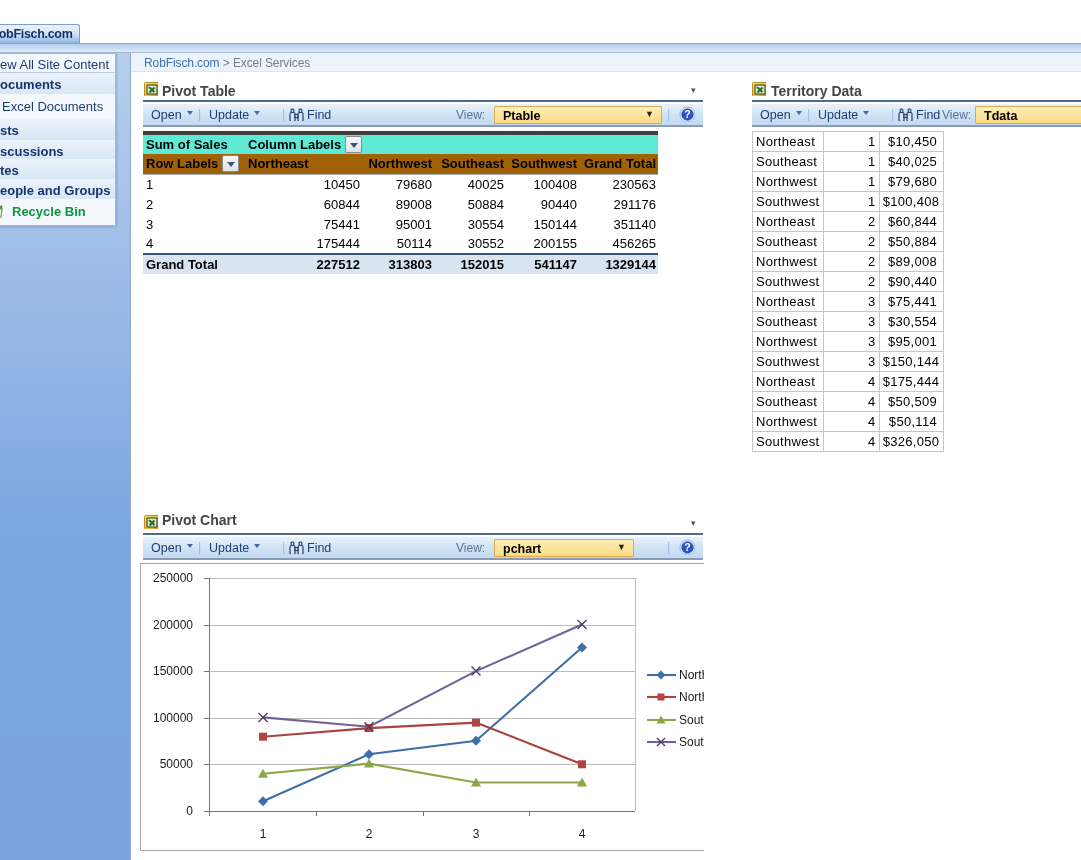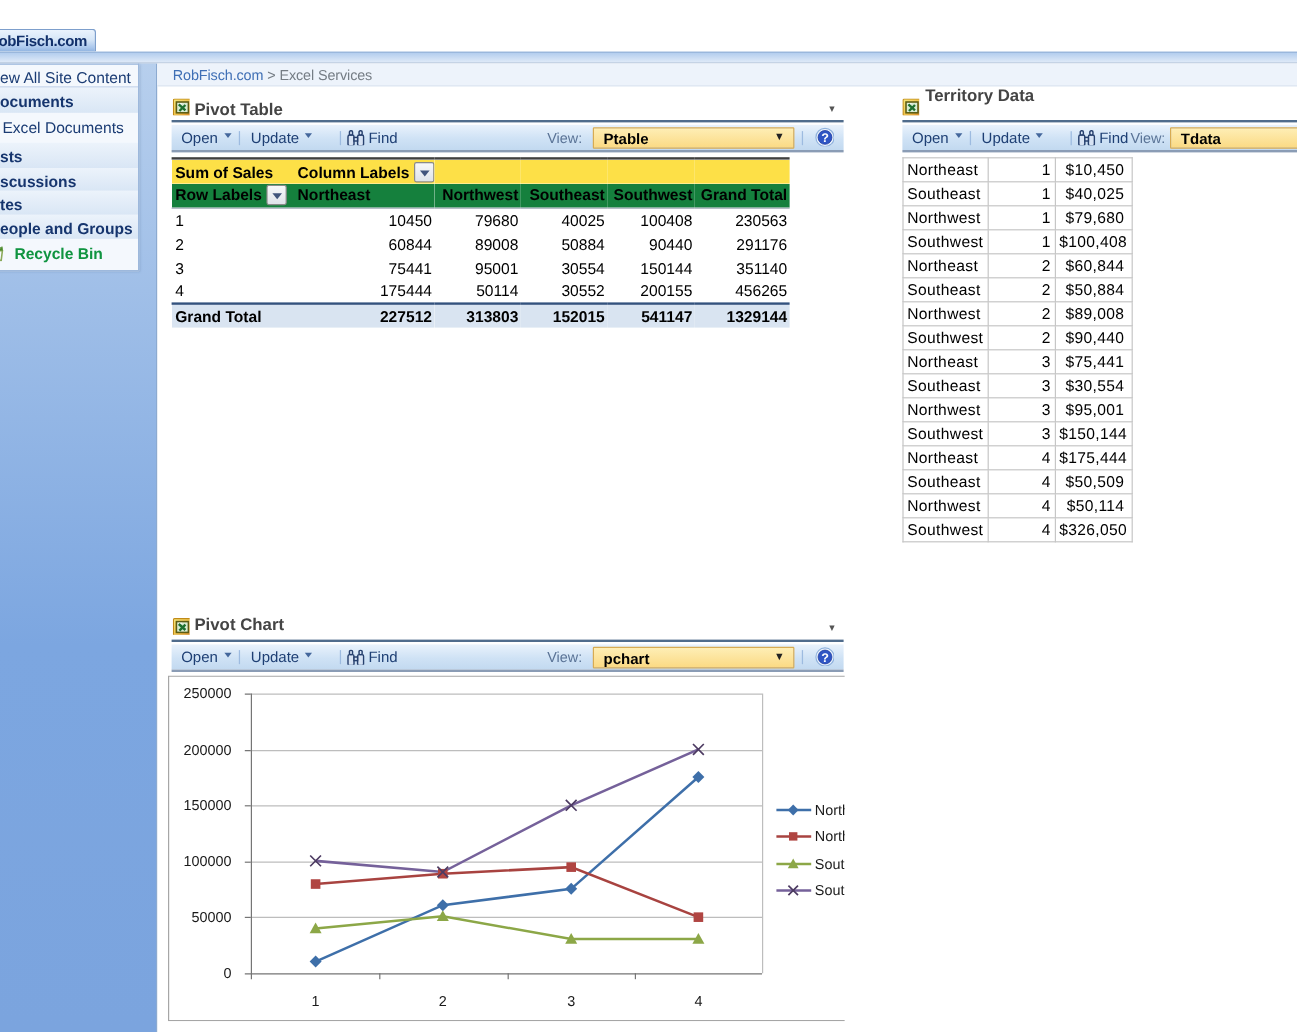--- a/index.html
+++ b/index.html
@@ -69,22 +69,22 @@
   border:3px solid transparent; border-top:4px solid #44679c; }
 
 
 .findico { position:absolute; top:4px; width:15px; height:13px; }
 
 
 #ptable { position:absolute; left:143px; top:131px; width:515px; height:193px; font-size:13px; color:#000; }
 #ptable table { border-collapse:collapse; width:515px; table-layout:fixed; }
 #ptable td { padding:0 2px 0 3px; height:20px; overflow:hidden; white-space:nowrap; }
 #ptable .num { text-align:right; }
-#ptable .hrow1 td { background:#fde047; border-top:2px solid #404040; font-weight:bold; }
-#ptable .hrow2 td { background:#15803d; font-weight:bold; border-bottom:1px solid #a3aeba; }
+#ptable .hrow1 td { background:#5eead4; border-top:4px solid #404040; font-weight:bold; }
+#ptable .hrow2 td { background:#a16207; font-weight:bold; border-bottom:1px solid #a3aeba; }
 #ptable .gt td { background:#d9e4f1; font-weight:bold; border-top:2px solid #33527e; }
 .ddbtn { display:inline-block; width:17px; height:17px; vertical-align:-4px;
   background:linear-gradient(#f7f8fa, #dfe3ea); border:1px solid #8a8a8a; border-radius:2px;
   position:relative; }
 .ddbtn:after { content:""; position:absolute; left:4px; top:6px; border:4px solid transparent; border-top:5px solid #41547c; }
 
 
 #tdata { position:absolute; left:752px; top:131px; width:330px; font-size:13px; letter-spacing:0.3px; color:#000; }
 #tdata table { border-collapse:collapse; table-layout:fixed; width:192px; }
 #tdata td { border:1px solid #c6c6c6; height:20px; padding:0 3px; background:#fff; white-space:nowrap; }
@@ -243,21 +243,21 @@
           <stop offset="0" stop-color="#f6e87c"></stop>
           <stop offset="0.55" stop-color="#eec04a"></stop>
           <stop offset="1" stop-color="#d8821f"></stop>
         </linearGradient>
       </defs>
       <rect x="0.5" y="0.5" width="15" height="14" rx="1" fill="url(#g75282)" stroke="#c08a18"></rect>
       <rect x="3" y="3" width="10" height="9" fill="#d8ecd2" stroke="#5c5c14" stroke-width="1.3"></rect>
       <path d="M4.5,4 L8,4 L6,6 Z" fill="#ffffff"></path>
       <path d="M5,5 L10.5,10 M10.5,5.5 L5.5,10.5" stroke="#1f7030" stroke-width="2"></path>
     </svg>
-  <div class="wp-title" style="left:771px; top:71px;text-align:right;">Territory Data</div>
+  <div class="wp-title" style="left:771px; top:83px;text-align:right;">Territory Data</div>
   <div class="wp-line" style="left:752px; top:100px; width:329px;"></div>
   <div class="toolbar" style="left:752px; top:104px; width:329px;">
     <span class="t" style="left:8px;">Open<span class="tri"></span></span>
     <span class="sep" style="left:55px;">|</span>
     <span class="t" style="left:66px;">Update<span class="tri"></span></span>
     <span class="sep" style="left:139px;">|</span>
     <svg class="findico" style="left:146px;" width="15" height="15" xmlns="http://www.w3.org/2000/svg">
         <g fill="#d7e3f4" stroke="#27406e" stroke-width="1.2">
           <rect x="1" y="4.5" width="5" height="9" rx="1.4"></rect>
           <rect x="9" y="4.5" width="5" height="9" rx="1.4"></rect>
@@ -389,21 +389,21 @@
         <g fill="#d7e3f4" stroke="#27406e" stroke-width="1.2">
           <rect x="1" y="4.5" width="5" height="9" rx="1.4"></rect>
           <rect x="9" y="4.5" width="5" height="9" rx="1.4"></rect>
           <rect x="2.2" y="1" width="2.6" height="3.5" rx="1"></rect>
           <rect x="10.2" y="1" width="2.6" height="3.5" rx="1"></rect>
           <rect x="6" y="6.5" width="3" height="3"></rect>
         </g>
       </svg>
       <span class="t" style="left:164px;">Find</span>
     <span class="t view" style="left:313px;">View:</span>
-    <div class="vdrop" style="left:351px; width:168px;">
+    <div class="vdrop" style="left:351px; width:140px;">
         <span class="vt">pchart</span>
         <span class="va">▼</span>
       </div>
     <span class="sep" style="left:524px;">|</span>
     <svg class="helpico" style="left:536px;" width="17" height="17" xmlns="http://www.w3.org/2000/svg">
         <circle cx="8.5" cy="8.5" r="8" fill="#eef4fc"></circle>
         <circle cx="8.5" cy="8.5" r="7.6" fill="none" stroke="#8fb2dd" stroke-width="1"></circle>
         <circle cx="8.5" cy="8.5" r="5.8" fill="#2f55c4"></circle>
         <circle cx="8.5" cy="8.5" r="5.8" fill="none" stroke="#1d3a9e" stroke-width="0.6"></circle>
         <text x="8.5" y="12.3" font-size="10.5" font-weight="bold" fill="#ffffff" text-anchor="middle" font-family="Liberation Sans">?</text>

